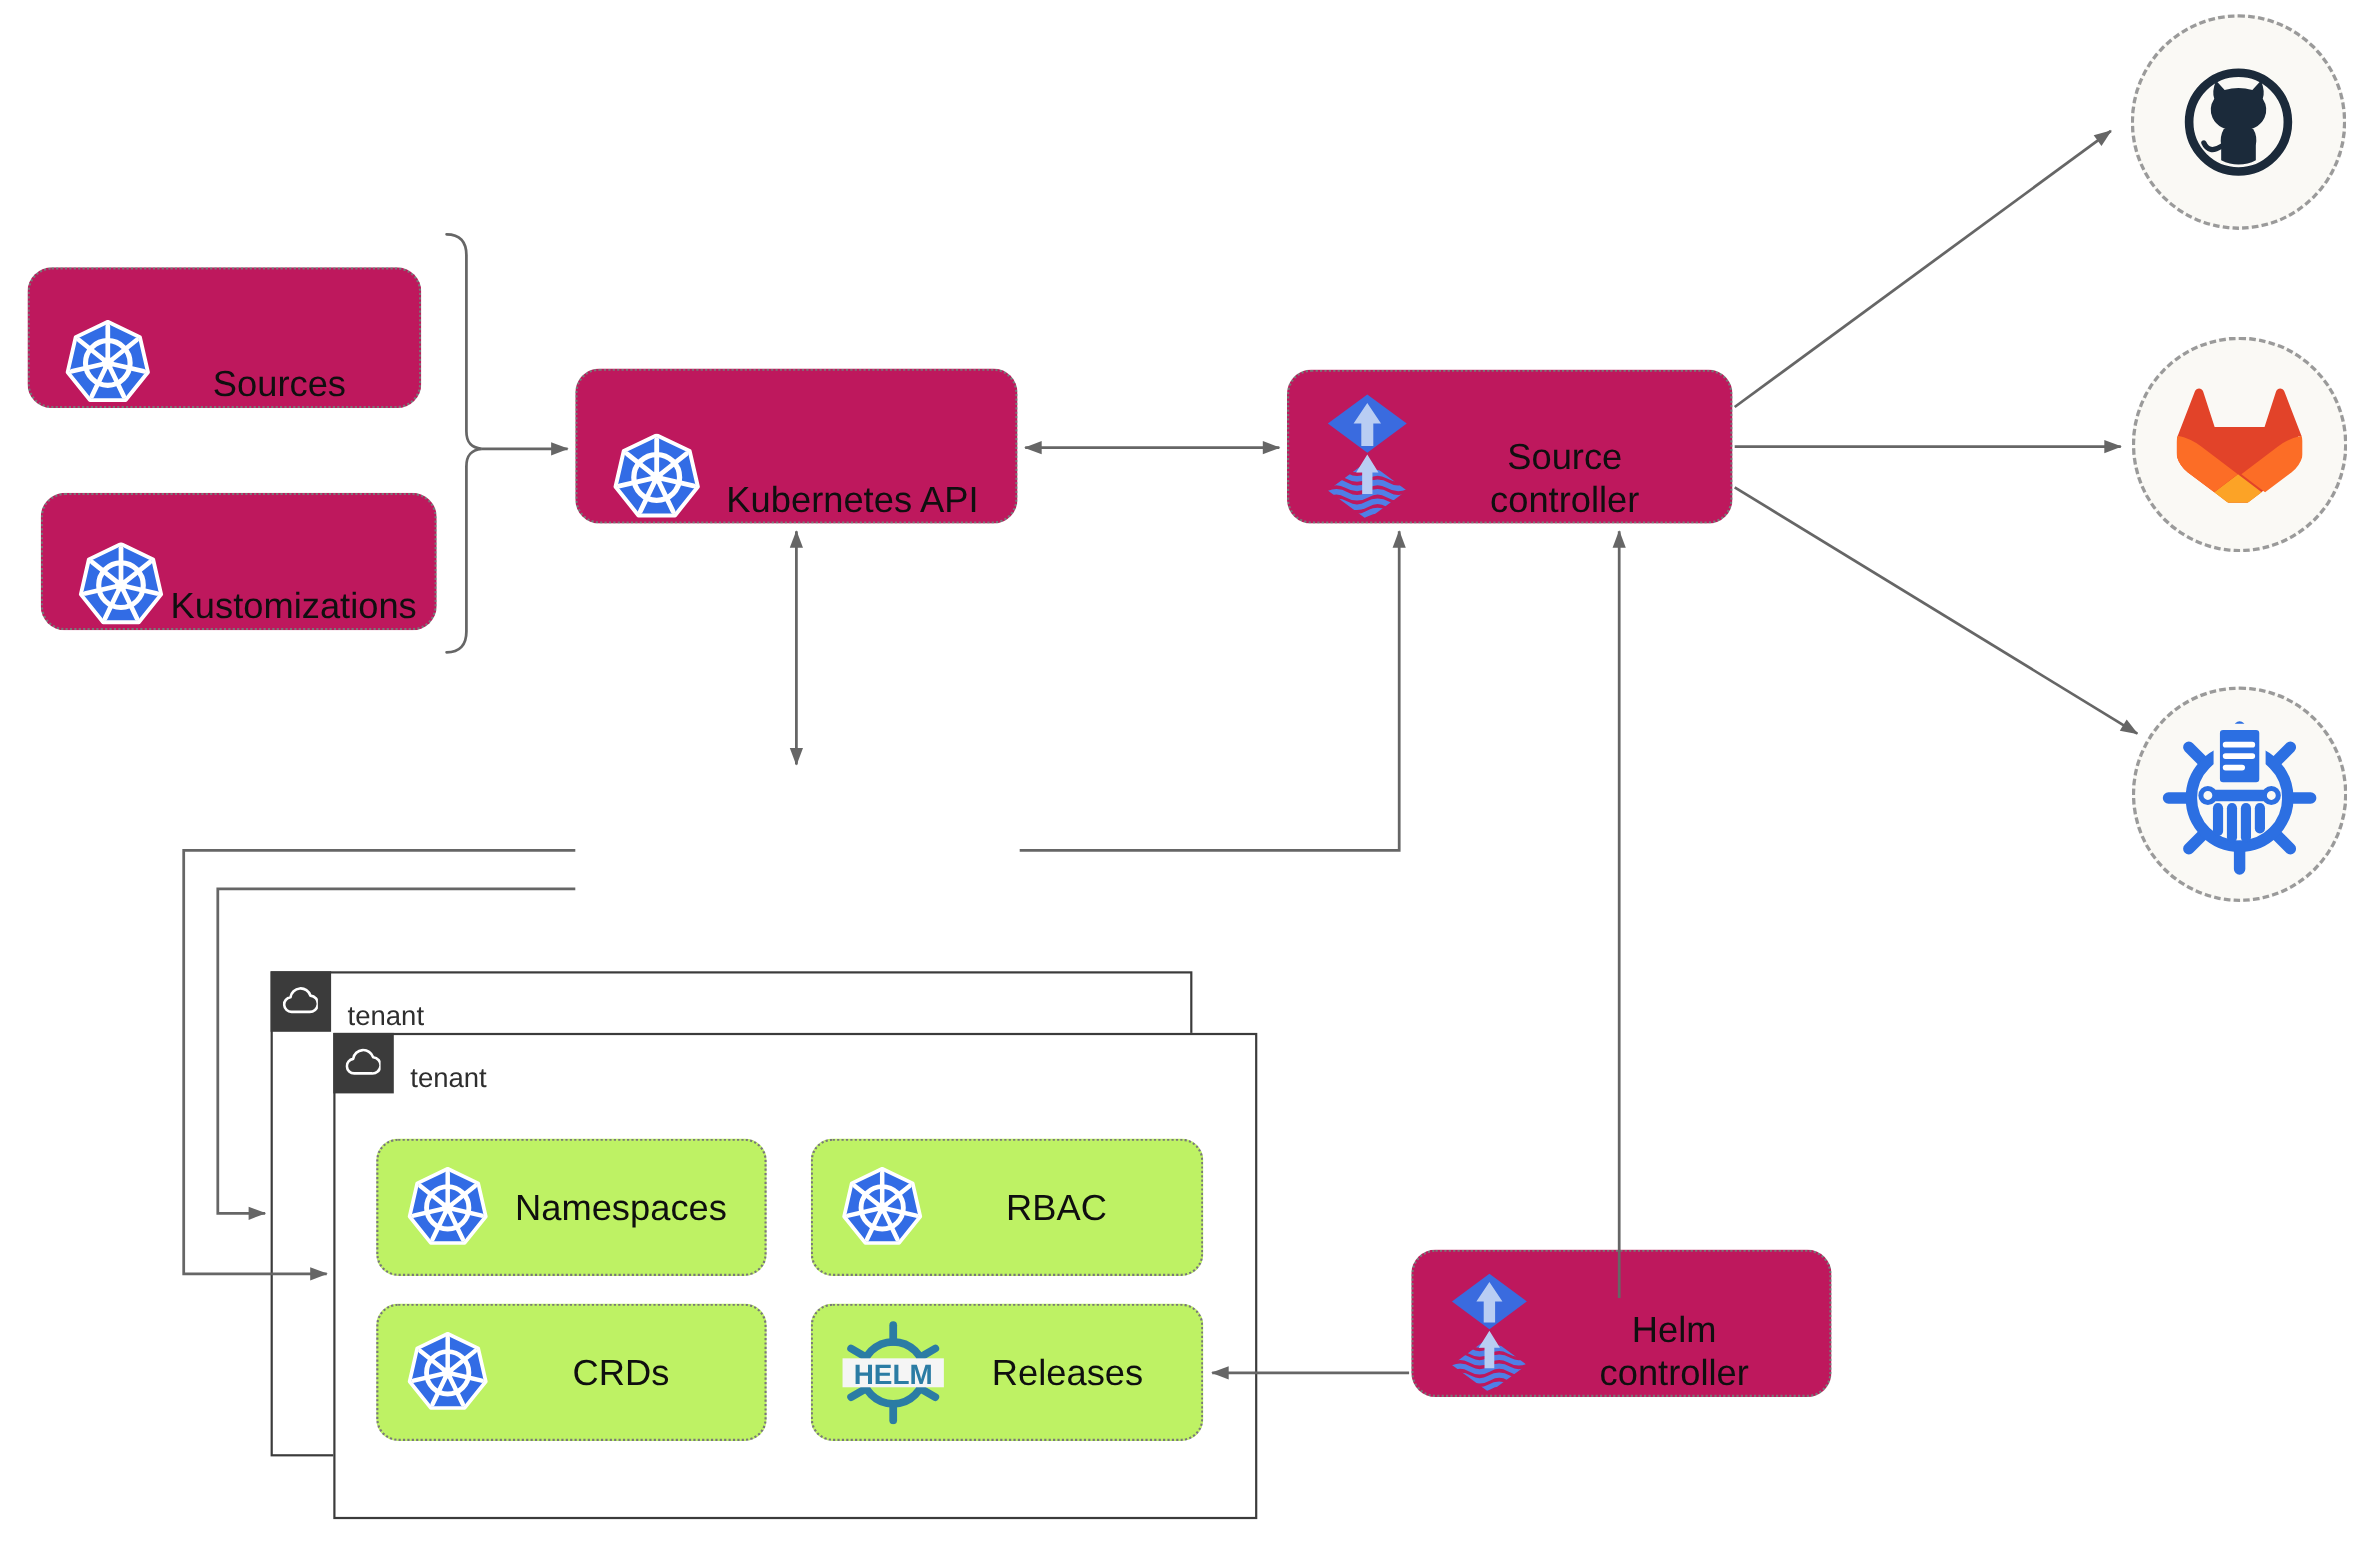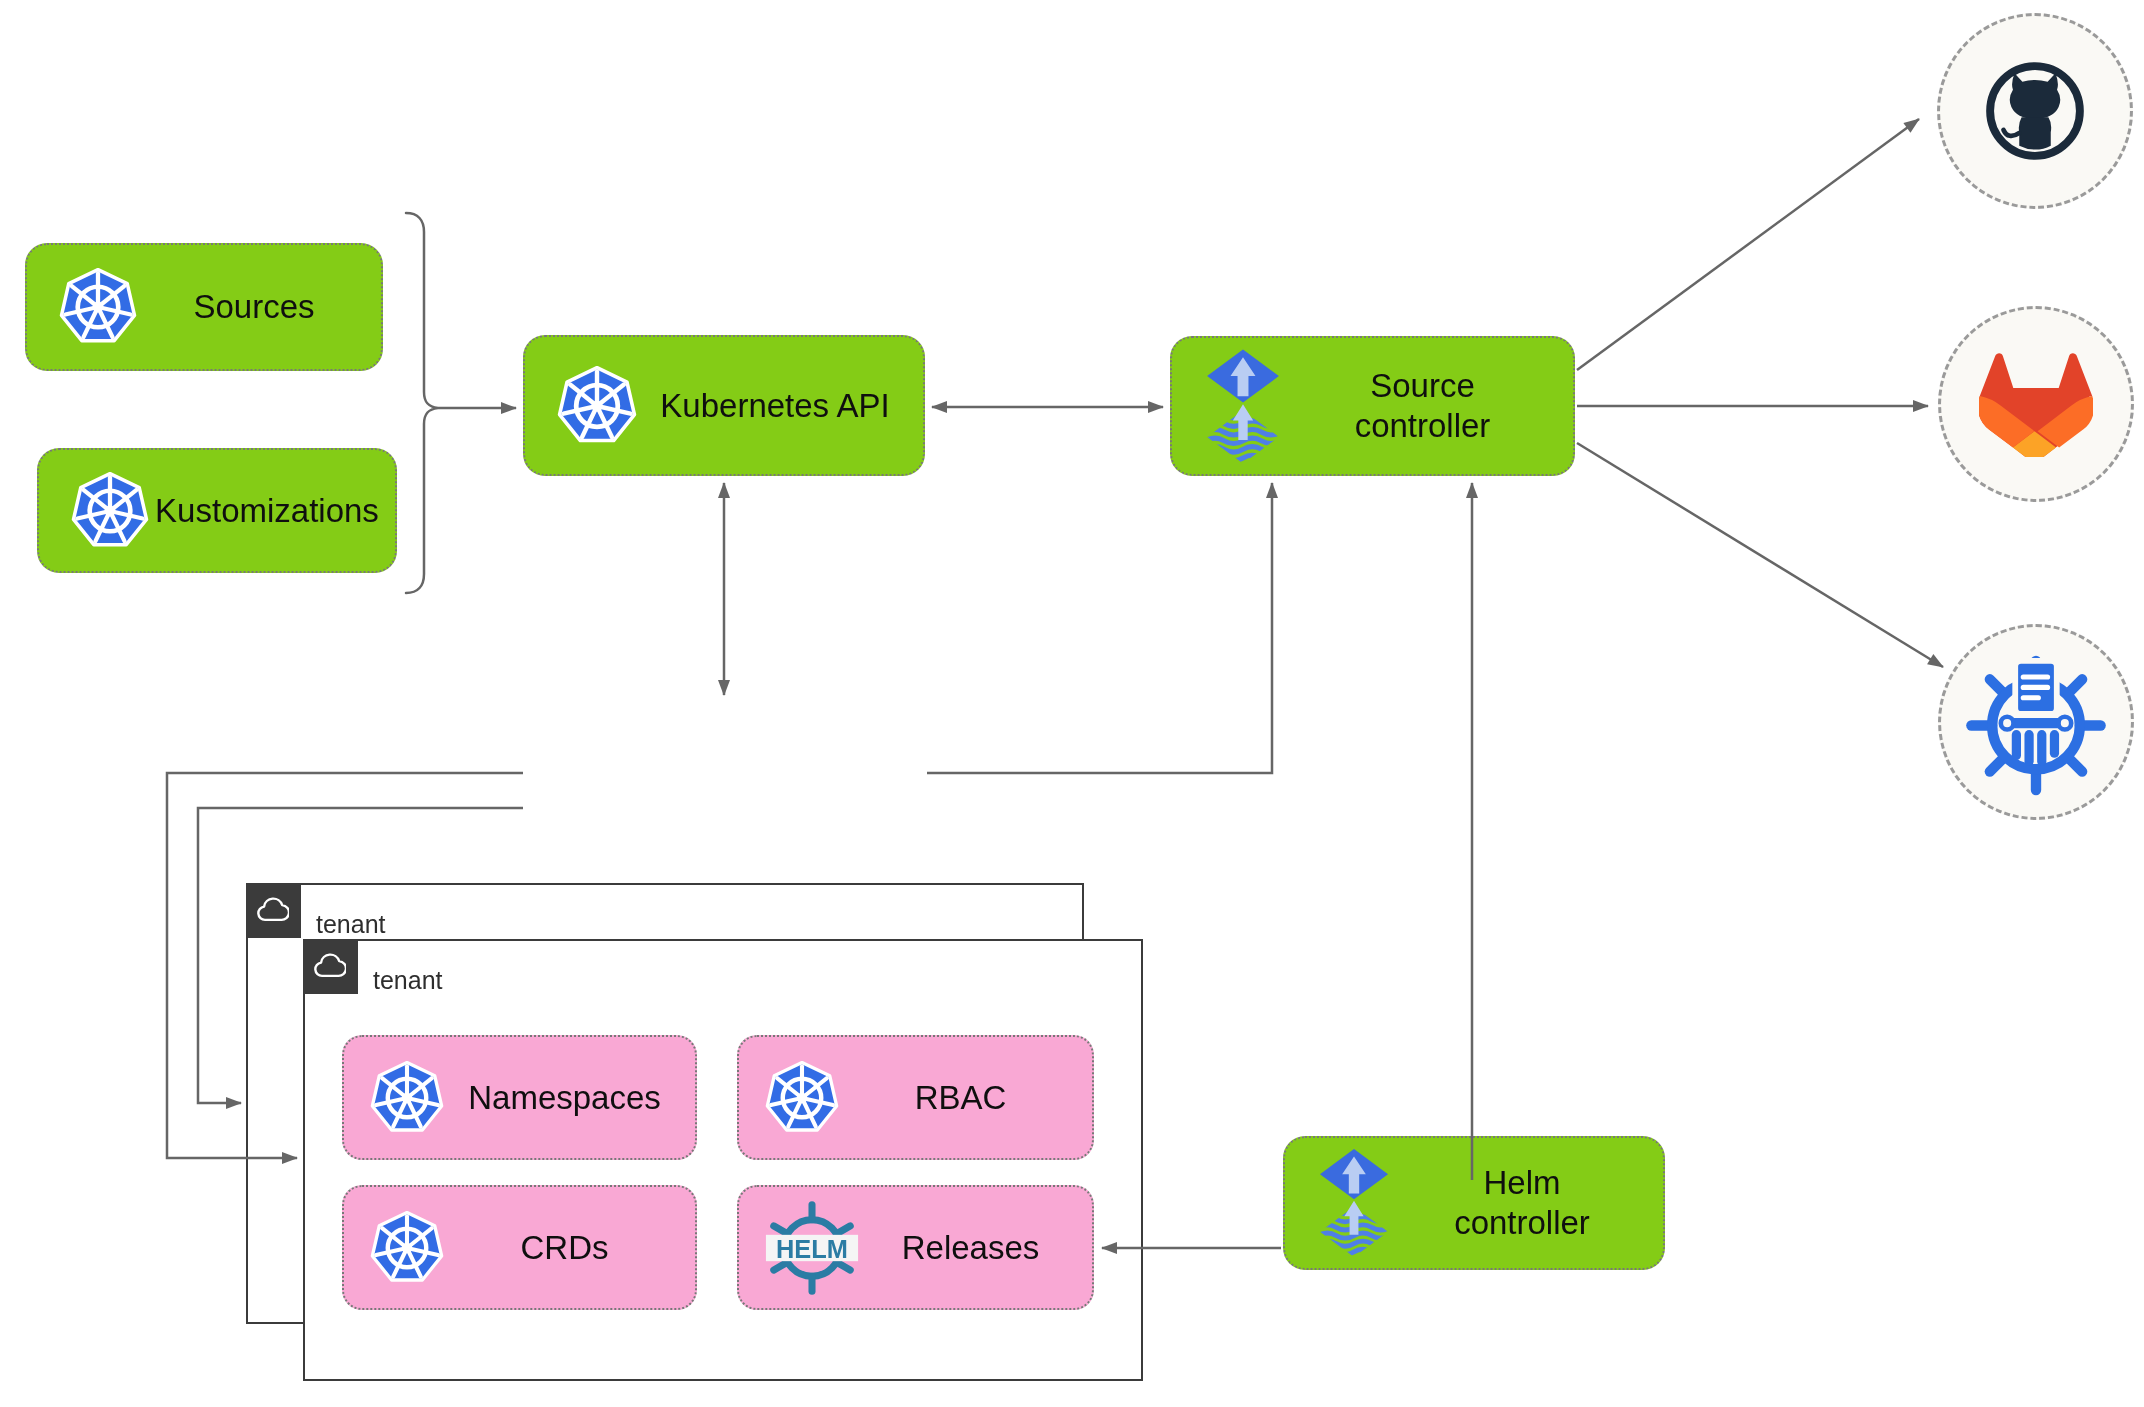--- a/index.html
+++ b/index.html
@@ -2,41 +2,41 @@
 <html><head>
 <meta charset="utf-8">
 <style>
   html,body{margin:0;padding:0;background:#ffffff;}
   #canvas{
     position:relative;width:2144px;height:1407px;background:#ffffff;overflow:hidden;
     font-family:"Liberation Sans",sans-serif;color:#111;
   }
   
   .node{
-    position:absolute;background:#84cc16;border:2px dotted #787878;border-radius:22px;
-    box-sizing:border-box;display:flex;align-items:center;padding-left:32px;
+    position:absolute;background:#be185d;border:2px dotted #787878;border-radius:22px;
+    box-sizing:border-box;display:flex;align-items:flex-end;padding-left:32px;
   }
   .lblwrap{flex:1;display:flex;justify-content:center;align-items:center;padding-right:10px;}
   .lbl{font-size:33px;line-height:1.2;text-align:center;color:#0f0f0f;}
   .w200{max-width:200px;} .w215{max-width:215px;} .w180{max-width:180px;}
   #sources        {left:25px;  top:243px;  width:358px; height:128px;}
   #kustomizations {left:37px;  top:448px;  width:360px; height:125px;}
   #k8s-api        {left:523px; top:335px;  width:402px; height:141px;}
   #source-ctrl    {left:1170px;top:336px;  width:405px; height:140px;}
   #kustomize-ctrl {left:523px; top:702px;  width:402px; height:140px;}
   #helm-ctrl      {left:1283px;top:1136px; width:382px; height:134px;}
   
   .tenant{position:absolute;background:#ffffff;border:2.5px solid #3B3B3B;box-sizing:border-box;}
   #tenant-back {left:246px;top:883px;width:838px;height:441px;z-index:2;}
   #tenant-front{left:303px;top:939px;width:840px;height:442px;z-index:3;}
   .tenant-badge{position:absolute;left:-2.5px;top:-2.5px;width:55px;height:55px;background:#3B3B3B;
     display:flex;align-items:center;justify-content:center;}
   .tenant-label{position:absolute;left:68px;top:12px;height:55px;line-height:55px;font-size:25px;color:#2e2e2e;}
   
-  .inner{position:absolute;background:#f9a8d4;border:2px dotted #787878;border-radius:20px;
+  .inner{position:absolute;background:#bef264;border:2px dotted #787878;border-radius:20px;
     box-sizing:border-box;display:flex;align-items:center;padding-left:26px;}
   #namespaces{left:37px; top:94px; width:355px;height:125px;}
   #rbac      {left:432px;top:94px; width:357px;height:125px;}
   #crds      {left:37px; top:244px;width:355px;height:125px;}
   #releases  {left:432px;top:244px;width:357px;height:125px;}
   
   .provider{position:absolute;width:196px;height:196px;border-radius:50%;
     border:3px dashed #9a9a9a;background:#FAF9F5;box-sizing:border-box;
     display:flex;align-items:center;justify-content:center;z-index:5;}
   #github     {left:1937px;top:13px;}

